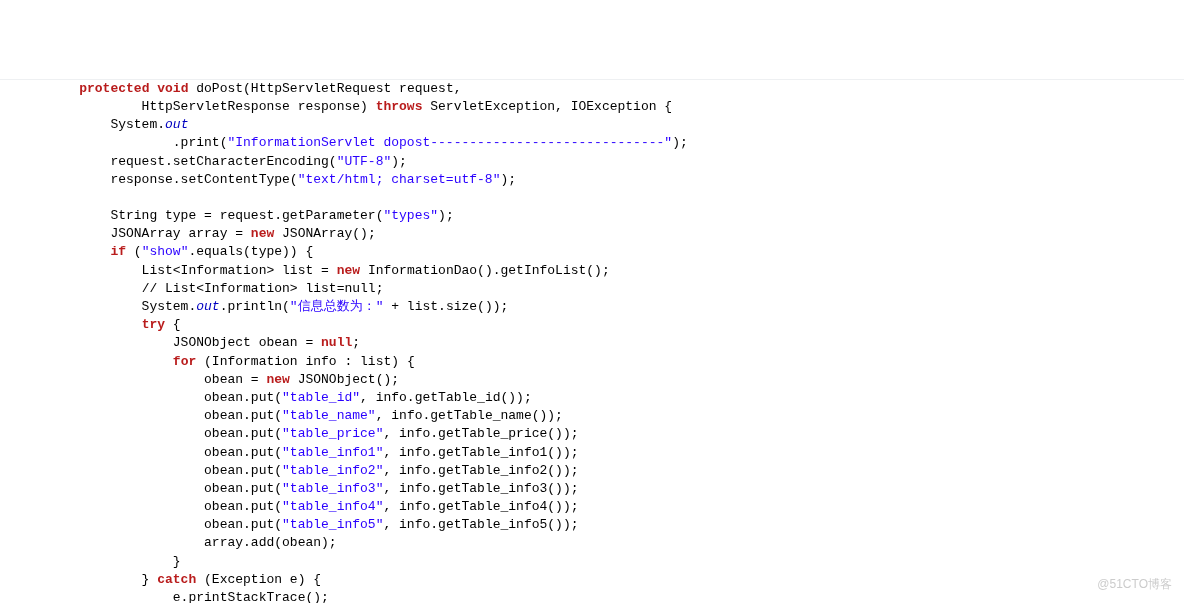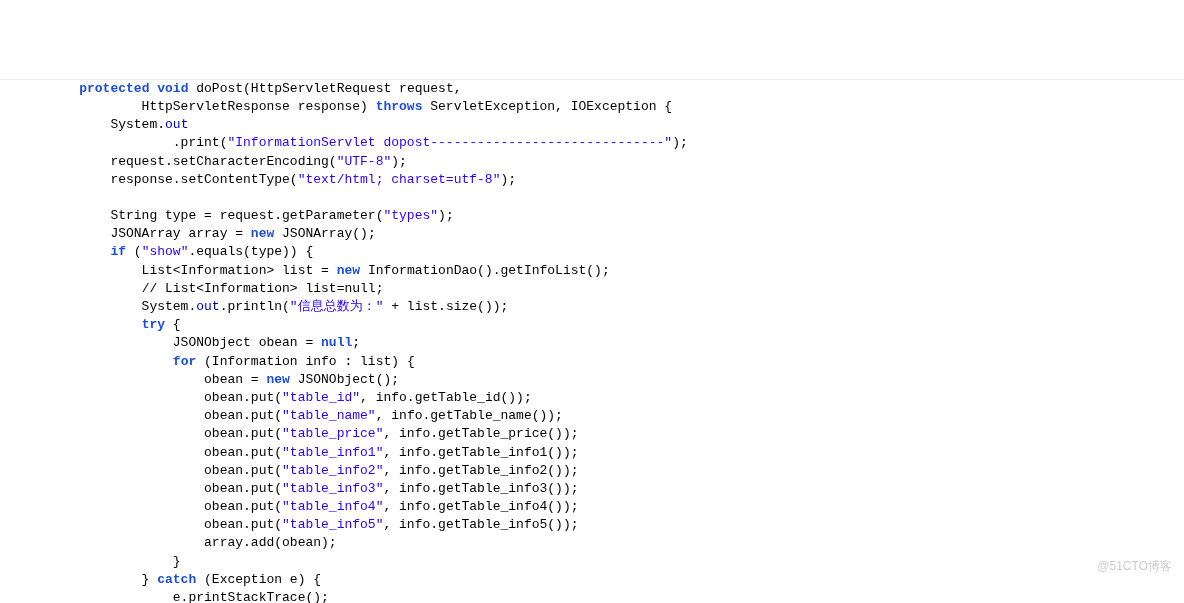--- a/index.html
+++ b/index.html
@@ -13,28 +13,28 @@
       color: #000000;
       position: relative;
     }
     .code-area {
       padding: 0 10px 0 48px;
       border: 1px solid #eef0f2;
       border-left: none;
       border-right: none;
       background: #fff;
     }
-    .kw { color: #1d4ed8; font-weight: bold; }
-    .field { color: #0000c0; }
+    .kw { color: #b91c1c; font-weight: bold; }
+    .field { color: #0000c0; font-style: italic; }
     .str { color: #2a00ff; }
     .cmt { color: #000000; }
     .watermark {
       position: fixed;
       right: 12px;
-      bottom: 28px;
+      bottom: 10px;
       color: #cccccc;
       font-family: Arial, sans-serif;
       font-size: 12px;
       pointer-events: none;
     }
     .line { display: block; }
   </style>
 </head>
 <body>
 

